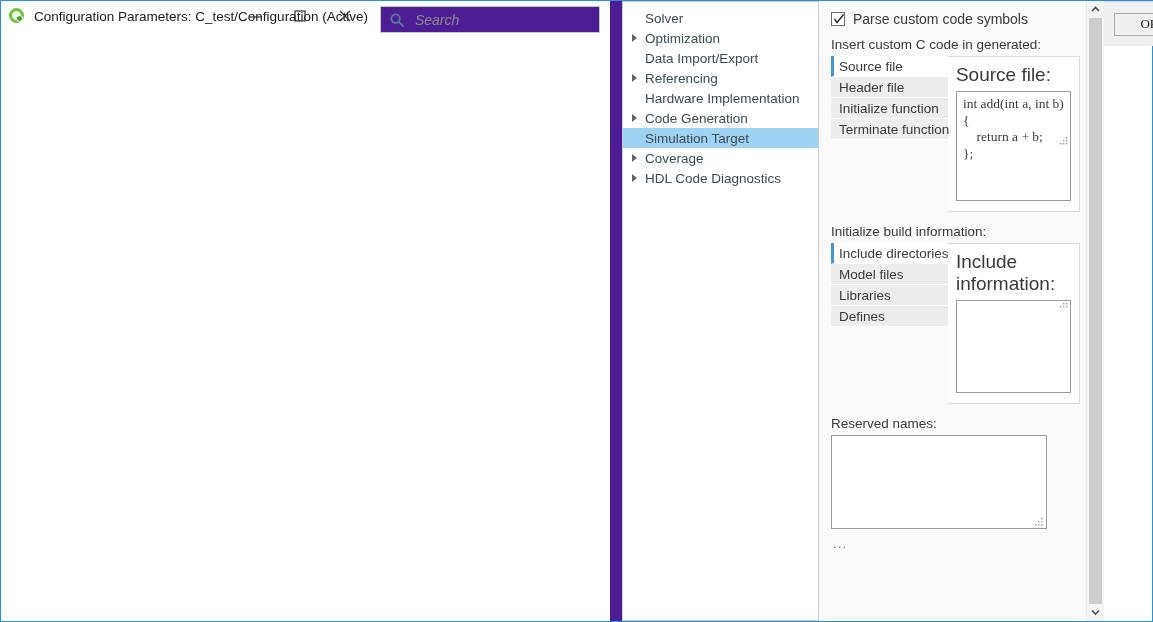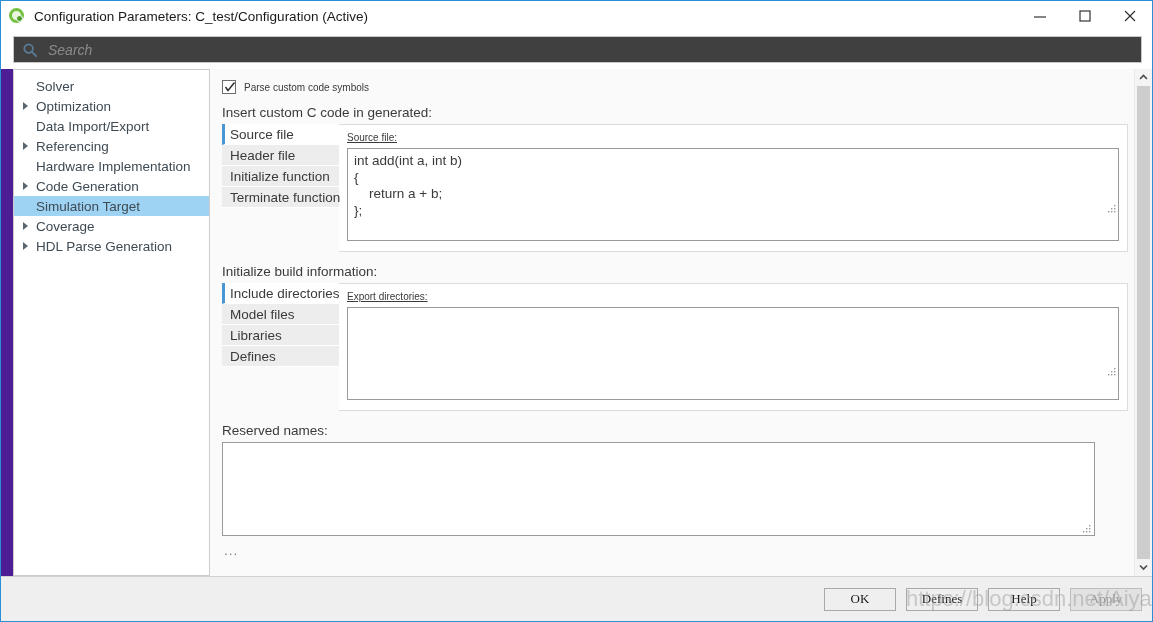--- a/index.html
+++ b/index.html
@@ -14,21 +14,21 @@
     overflow: hidden;
     -webkit-font-smoothing: antialiased;
   }
   .window {
     position: relative;
     width: 1153px; height: 622px;
     box-sizing: border-box;
     border: 1px solid #2a8fd4;
     background: #ffffff;
     display: flex;
-    flex-direction: column;
+    flex-direction: row;
   }
 
   
   .titlebar {
     height: 30px;
     display: flex;
     align-items: center;
     background: #ffffff;
     flex: 0 0 auto;
     position: relative;
@@ -78,21 +78,21 @@
 
   
   .search-row {
     flex: 0 0 auto;
     padding: 5px 10px 6px 12px;
     background: #ffffff;
   }
   .search-box {
     height: 27px;
     border: 1px solid #c8c8c8;
-    background: #404040;
+    background: #4c1d95;
     display: flex;
     align-items: center;
     padding-left: 8px;
     box-sizing: border-box;
   }
   .search-box svg { display: block; flex: 0 0 auto; }
   .search-input {
     border: none; outline: none;
     background: transparent;
     flex: 1 1 auto;
@@ -173,21 +173,21 @@
     width: 14px; height: 14px;
     border: 1px solid #6d6d6d;
     background: #ffffff;
     box-sizing: border-box;
     margin-right: 8px;
     position: relative;
     flex: 0 0 auto;
   }
   .checkbox svg { position: absolute; left: 1px; top: 0px; }
   .lbl {
-    font-size: 10px;
+    font-size: 14px;
     color: #3a3a3a;
     white-space: nowrap;
   }
   .section-label {
     font-size: 13.5px;
     color: #3a3a3a;
     margin-bottom: 4px;
     white-space: nowrap;
   }
 
@@ -224,24 +224,23 @@
   .tab-pane {
     flex: 1 1 auto;
     background: #ffffff;
     border: 1px solid #dcdcdc;
     border-left: none;
     box-sizing: border-box;
     padding: 7px 8px 10px 8px;
     min-width: 0;
   }
   .pane-label {
-    font-size: 10px;
+    font-size: 19px;
     color: #3a3a3a;
     margin-bottom: 5px;
-    text-decoration: underline;
   }
   .textbox {
     border: 1px solid #9a9a9a;
     background: #ffffff;
     box-sizing: border-box;
     position: relative;
     font-size: 13.5px;
     color: #3a3a3a;
     padding: 4px 6px;
     white-space: pre;
@@ -410,21 +409,21 @@
       <div class="tree-item">
         <span class="tw">
             <i class="arrow"></i>
           </span>
         <span>Coverage</span>
       </div>
       <div class="tree-item">
         <span class="tw">
             <i class="arrow"></i>
           </span>
-        <span>HDL Parse Generation</span>
+        <span>HDL Code Diagnostics</span>
       </div>
     </div>
 
     <div class="content-wrap">
       <div class="content">
 
         <div class="check-row">
           <span class="checkbox">
             <svg width="12" height="12" viewBox="0 0 12 12">
               <polyline points="1.5,6 4,9.5 10.5,1.5" fill="none" stroke="#2b2b2b" stroke-width="1.4"></polyline>
@@ -445,21 +444,21 @@
             </div>
             <div class="tab">
               <span>Initialize function</span>
             </div>
             <div class="tab">
               <span>Terminate function</span>
             </div>
           </div>
           <div class="tab-pane">
             <div class="pane-label">Source file:</div>
-            <div class="textbox" style="height:93px;">int add(int a, int b)
+            <div class="textbox" style="height:110px;font-family:Liberation Serif, serif;">int add(int a, int b)
 {
     return a + b;
 };</div>
             <span class="grip" style="position:absolute; right:11px; top:133px;">
               <svg width="11" height="11" viewBox="0 0 11 11">
                 <g fill="#9a9a9a">
                   <rect x="8" y="2" width="1.4" height="1.4"></rect>
                   <rect x="8" y="5" width="1.4" height="1.4"></rect>
                     <rect x="5" y="5" width="1.4" height="1.4"></rect>
                   <rect x="8" y="8" width="1.4" height="1.4"></rect>
@@ -484,21 +483,21 @@
               <span>Model files</span>
             </div>
             <div class="tab">
               <span>Libraries</span>
             </div>
             <div class="tab">
               <span>Defines</span>
             </div>
           </div>
           <div class="tab-pane">
-            <div class="pane-label">Export directories:</div>
+            <div class="pane-label">Include information:</div>
             <div class="textbox" style="height:93px;"></div>
             <span class="grip" style="position:absolute; right:11px; top:296px;">
               <svg width="11" height="11" viewBox="0 0 11 11">
                 <g fill="#9a9a9a">
                   <rect x="8" y="2" width="1.4" height="1.4"></rect>
                   <rect x="8" y="5" width="1.4" height="1.4"></rect>
                     <rect x="5" y="5" width="1.4" height="1.4"></rect>
                   <rect x="8" y="8" width="1.4" height="1.4"></rect>
                     <rect x="5" y="8" width="1.4" height="1.4"></rect>
                     <rect x="2" y="8" width="1.4" height="1.4"></rect>

